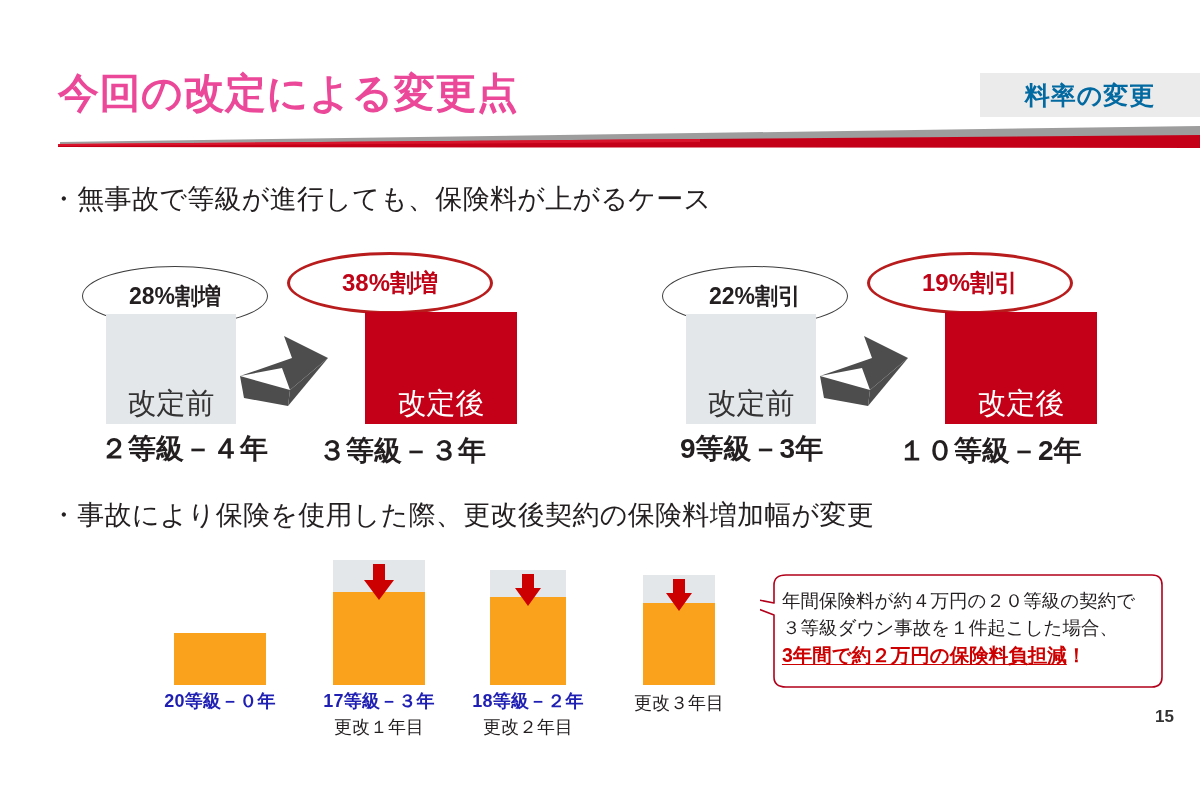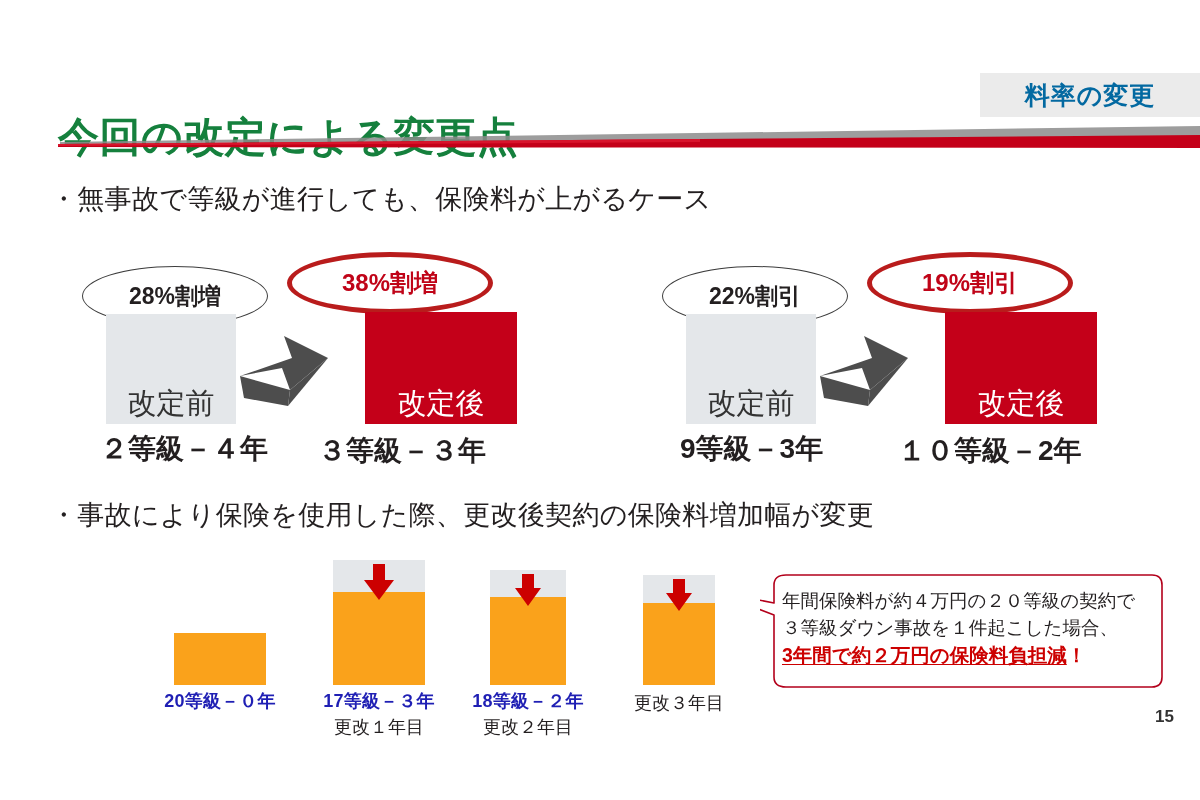--- a/index.html
+++ b/index.html
@@ -18,24 +18,23 @@
     overflow: hidden;
   }
 
   
   .slide-title {
     position: absolute;
     left: 58px;
     top: 66px;
     font-size: 41px;
     font-weight: bold;
-    color: #15803d;
+    color: #ec4899;
     letter-spacing: 0.5px;
     white-space: nowrap;
-    margin-top: 44px;
   }
   .corner-badge {
     position: absolute;
     right: 0px;
     top: 73px;
     width: 220px;
     height: 44px;
     background: #ebebeb;
     display: flex;
     align-items: center;
@@ -93,21 +92,21 @@
   .oval-before span {
     font-size: 23px;
     font-weight: bold;
     color: #231f20;
   }
   .oval-after {
     left: 205px;
     top: 0px;
     width: 206px;
     height: 62px;
-    border: 5px solid #b91c1c;
+    border: 3px solid #b91c1c;
   }
   .oval-after span {
     font-size: 24px;
     font-weight: bold;
     color: #c00418;
   }
 
   .state-box {
     position: absolute;
     display: flex;

